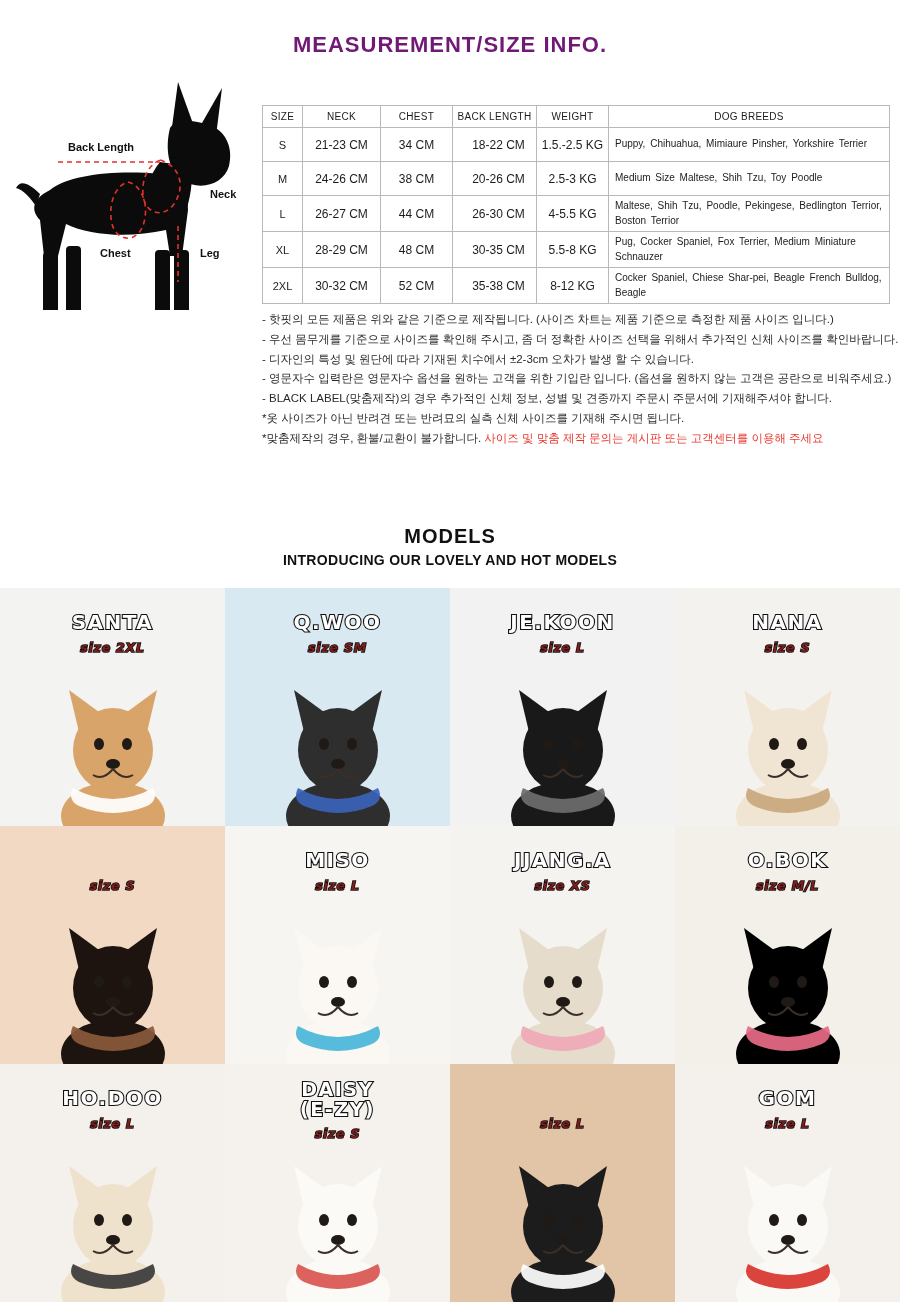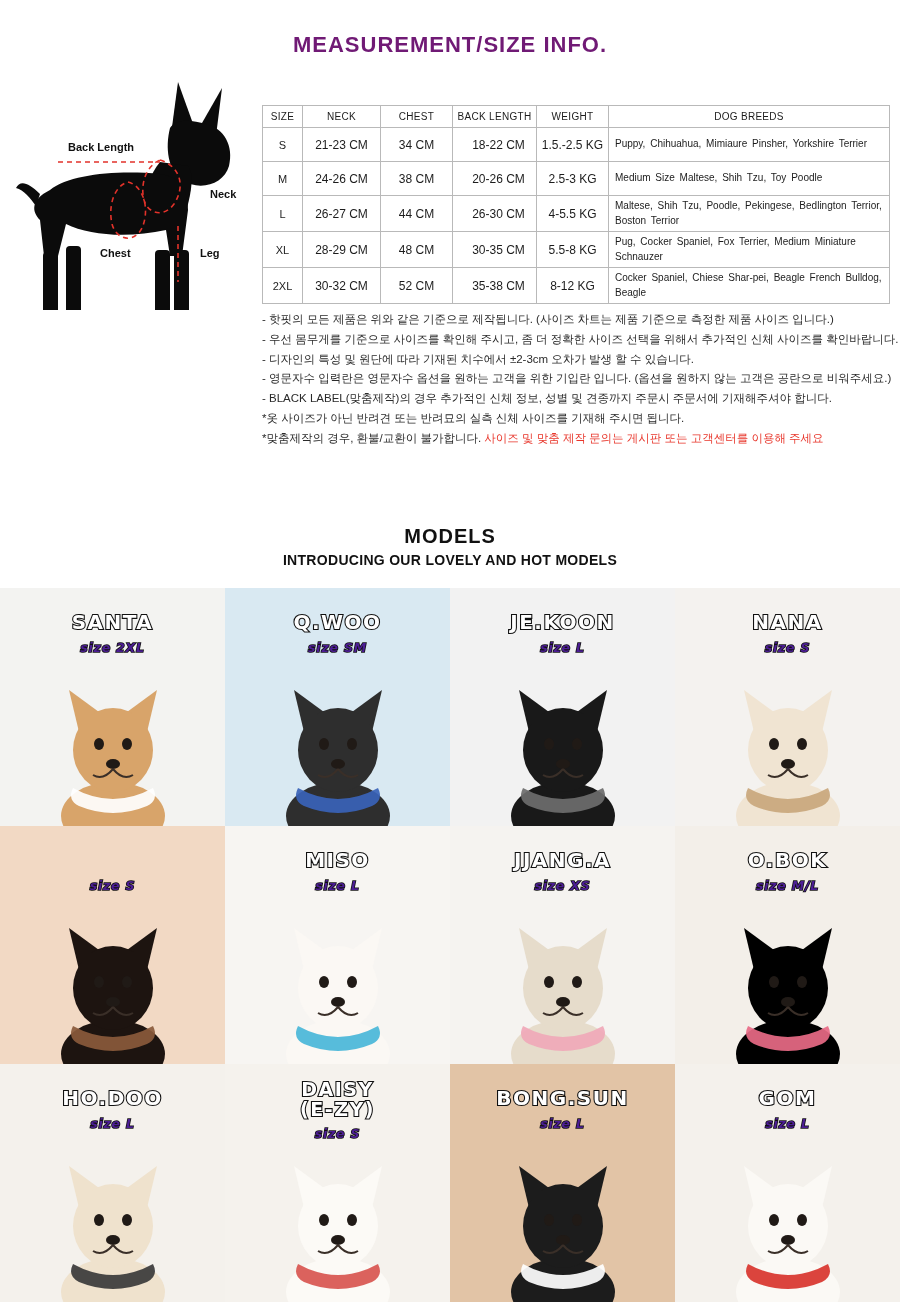--- a/index.html
+++ b/index.html
@@ -98,21 +98,21 @@
     line-height: 1.05;
     z-index: 4;
   }
   .cell .name.two-line { top: 16px; font-size: 19px; }
   .cell .size {
     position: absolute; left: 0; right: 0;
     text-align: center;
     font-family: "DejaVu Sans", sans-serif;
     font-size: 12.5px; font-weight: bold; font-style: italic;
     letter-spacing: .8px;
-    color: #4c1d95;
+    color: #7f1d1d;
     -webkit-text-stroke: 1.6px #111;
     paint-order: stroke fill;
     z-index: 4;
   }
   .cell .size { top: 52px; }
   .cell .name.two-line + .size { top: 62px; }
 
   
   .photo { position: absolute; inset: 0; z-index: 1; }
   .dogpic { position: absolute; left: 0; right: 0; bottom: 0; height: 160px; }
@@ -457,23 +457,20 @@
               <path d="M114 66 L124 24 L94 46 Z" fill="#1c1c1c"></path>
               <ellipse cx="80" cy="84" rx="40" ry="42" fill="#1c1c1c"></ellipse>
               <ellipse cx="66" cy="78" rx="5" ry="6" fill="#201a16"></ellipse>
               <ellipse cx="94" cy="78" rx="5" ry="6" fill="#201a16"></ellipse>
               <ellipse cx="80" cy="98" rx="7" ry="5" fill="#201a16"></ellipse>
               <path d="M80 103 q-10 12 -20 6 M80 103 q10 12 20 6" stroke="#3a2f28" stroke-width="2" fill="none"></path>
               <path d="M40 122 q40 22 80 0 q6 12 -6 18 q-34 14 -68 0 q-12 -6 -6 -18 Z" fill="#ffffff" opacity="0.92"></path>
             </svg>
           </div>
         </div>
-        <div class="name">
-          <div>BONG.SUN</div>
-        </div>
         <div class="size">size L</div>
       </div>
       <div class="cell" style="background: rgb(244, 241, 236);">
         <div class="photo">
           <div class="dogpic">
             <svg width="160" height="160" viewBox="0 0 160 160">
               <ellipse cx="80" cy="150" rx="52" ry="34" fill="#fbf9f5"></ellipse>
               <path d="M46 66 L36 24 L66 46 Z" fill="#fbf9f5"></path>
               <path d="M114 66 L124 24 L94 46 Z" fill="#fbf9f5"></path>
               <ellipse cx="80" cy="84" rx="40" ry="42" fill="#fbf9f5"></ellipse>

